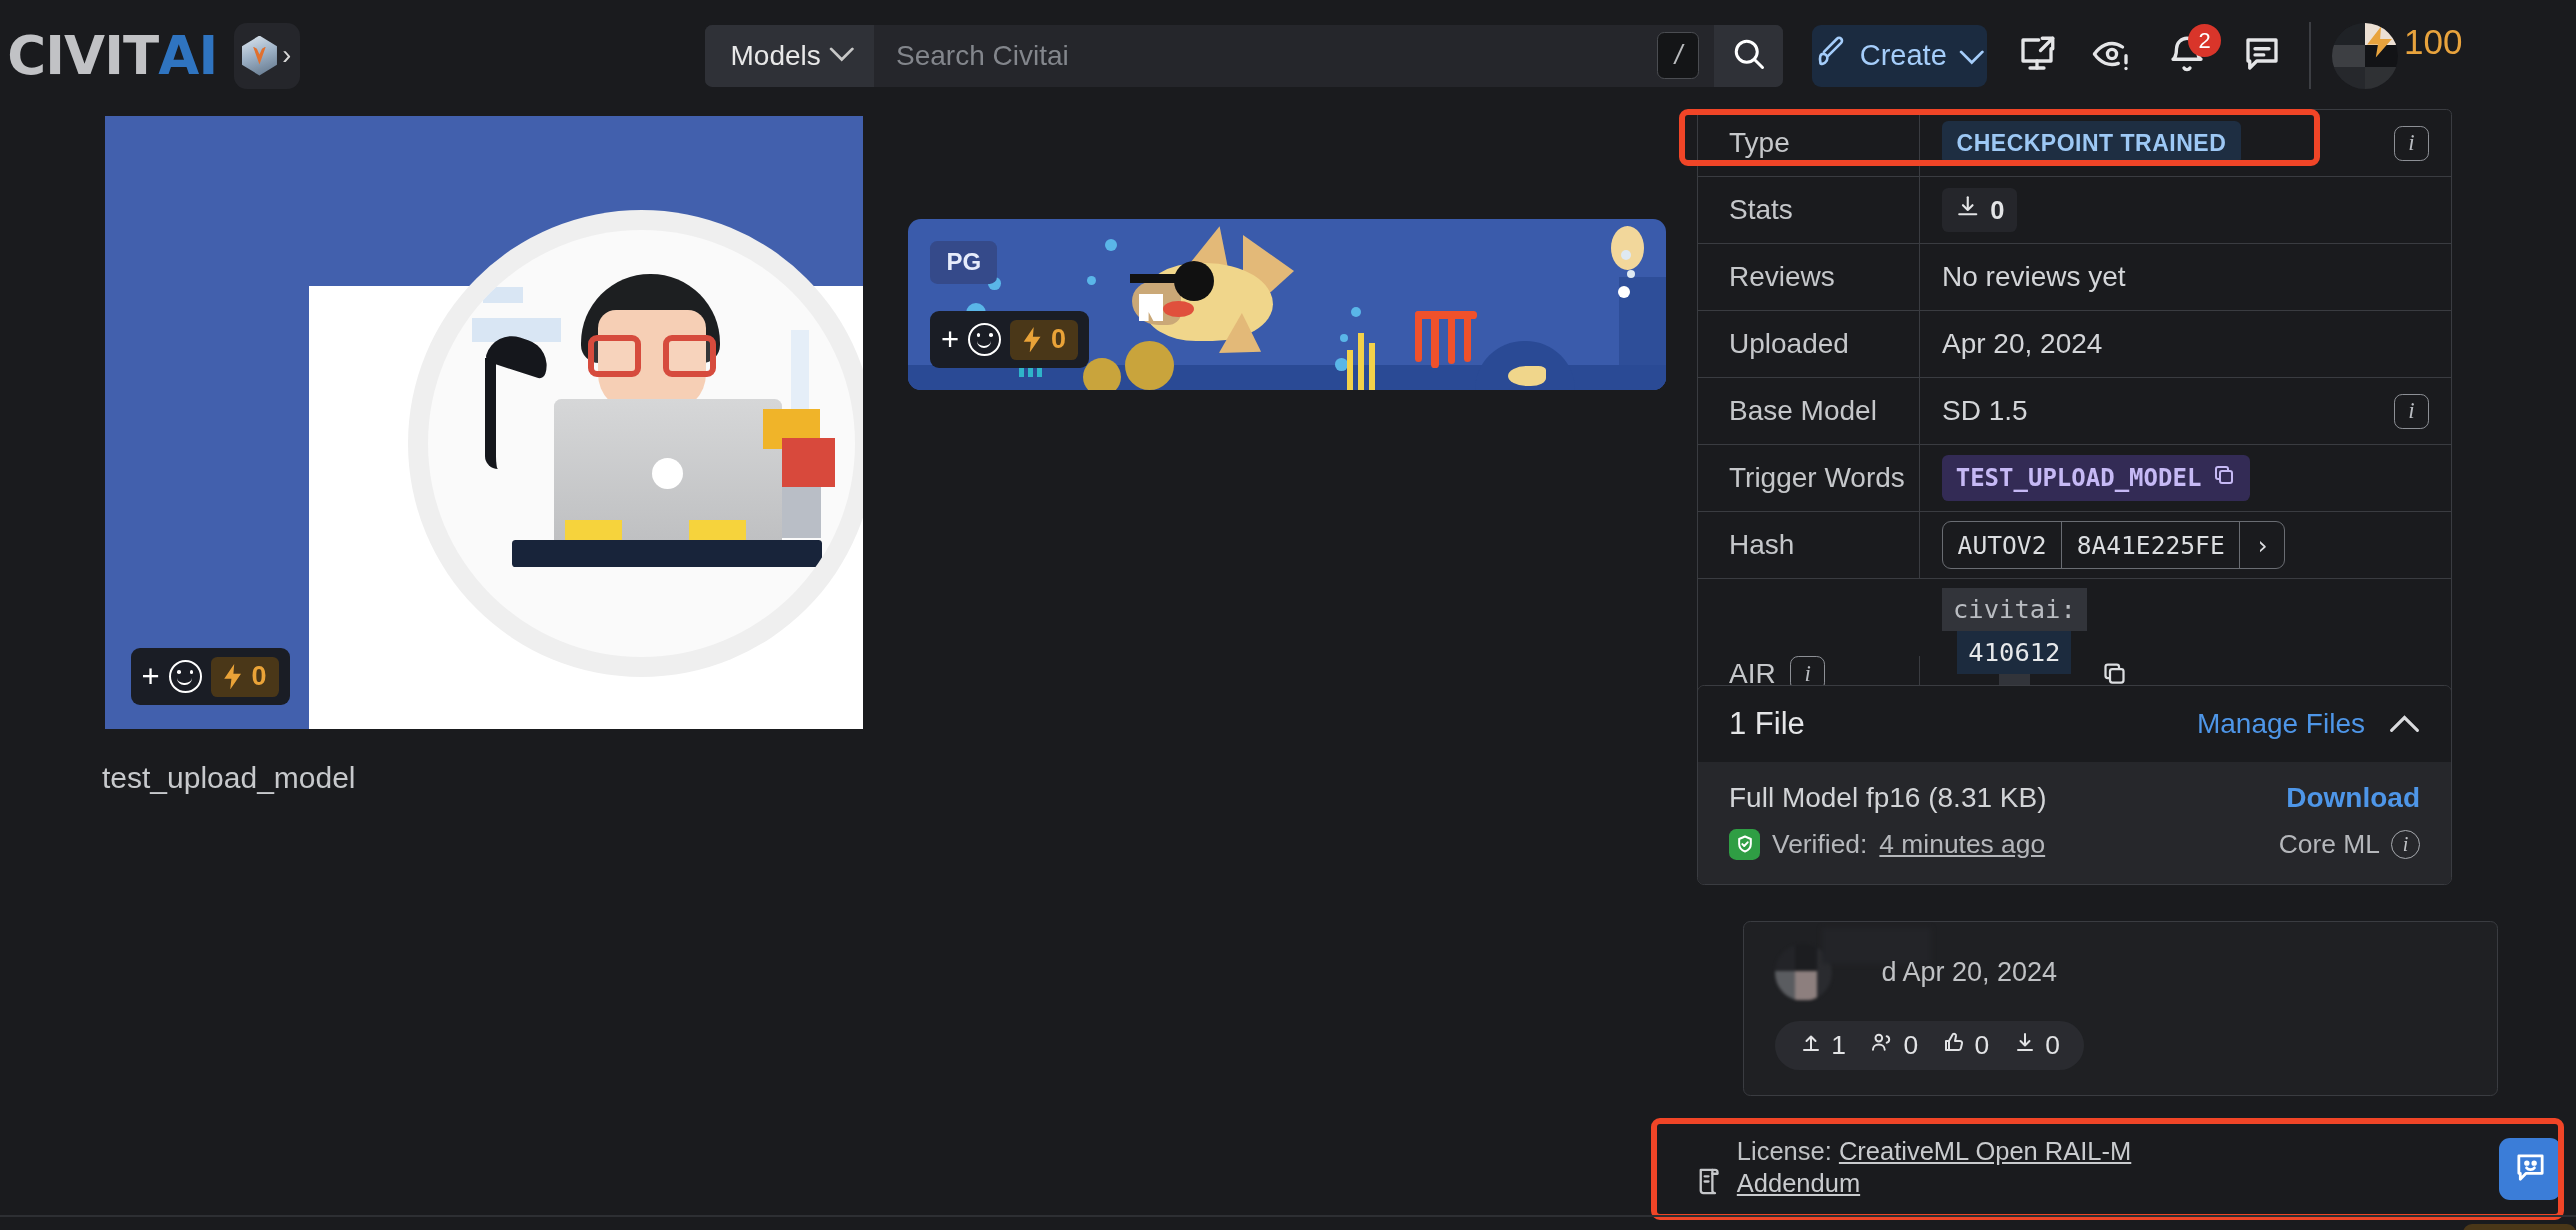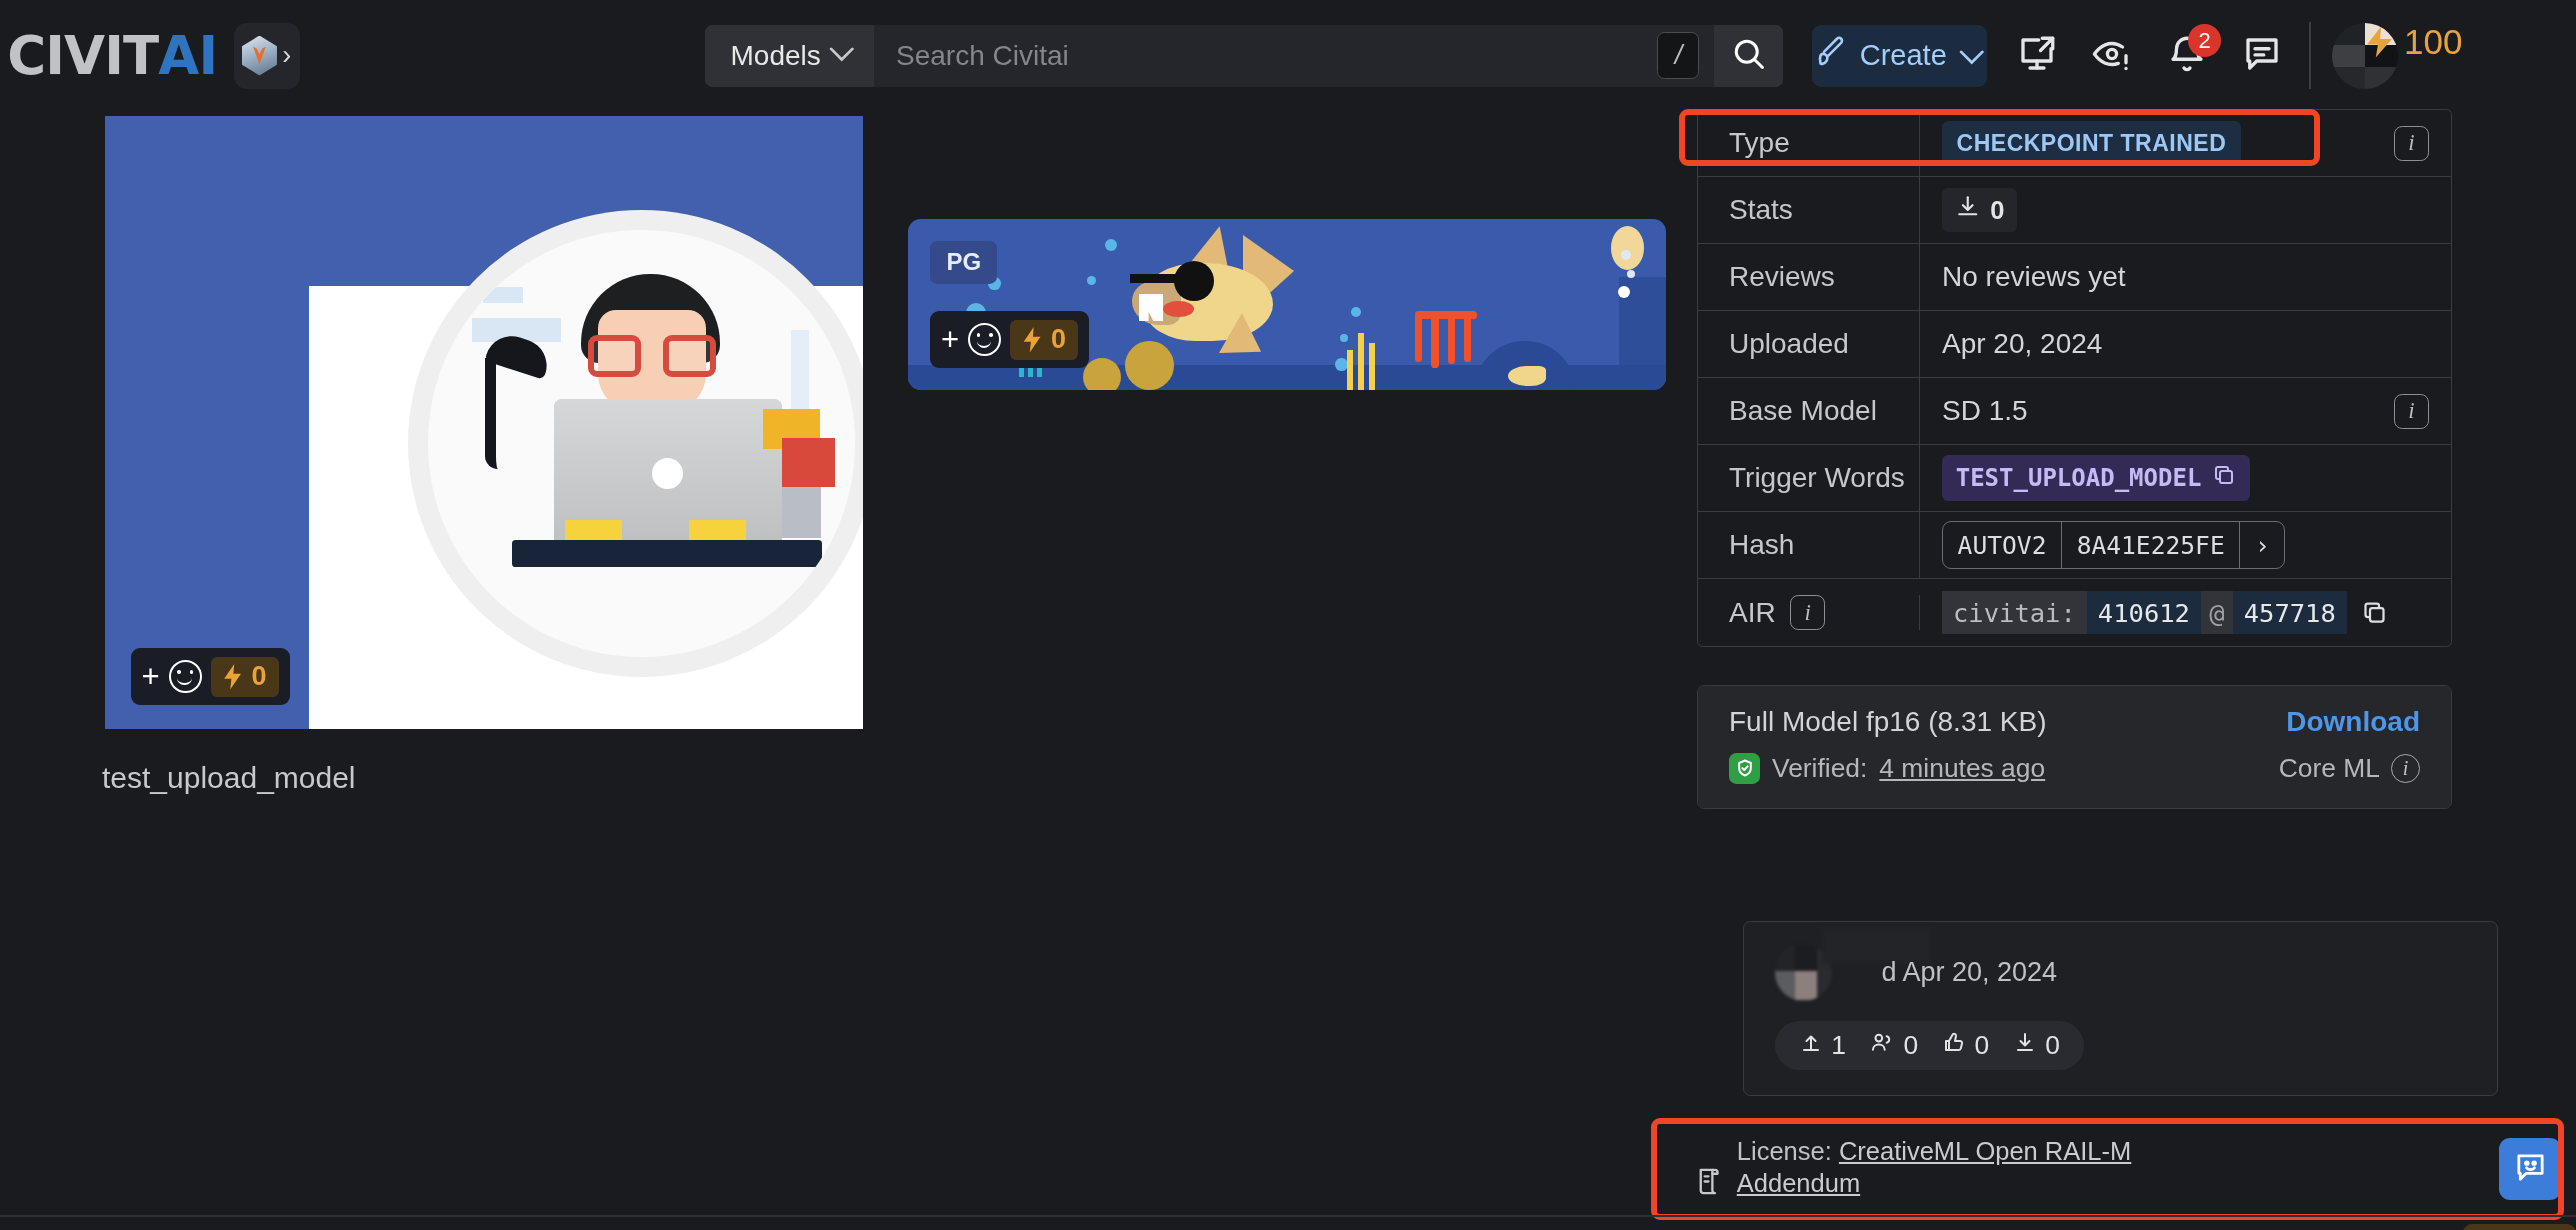--- a/index.html
+++ b/index.html
@@ -241,21 +241,21 @@
     padding:8.2px 13.7px; border-radius:6.4px; display:flex; align-items:center; gap:11px;
     font-family:"DejaVu Sans Mono", monospace;
   }
   .hash-group{
     display:flex; align-items:stretch; border:0.9px solid #6a6d73; border-radius:9px;
     overflow:hidden; font-family:"DejaVu Sans Mono", monospace; font-size:24.6px;
   }
   .hash-group > div{ padding:8.2px 14.6px; display:flex; align-items:center; color:#dcdee1;}
   .hash-group > div + div{ border-left:0.9px solid #6a6d73; }
   .air-group{ display:flex; align-items:center; font-family:"DejaVu Sans Mono", monospace;
-              font-size:25.5px; }
+              font-size:25.5px;flex-direction:column; }
   .air-p{ background:#32343a; color:#b9bcc1; padding:6.4px 11px; }
   .air-n{ background:#1c2b3e; color:#e6e8ea; padding:6.4px 11px; }
   .air-at{ background:#32343a; color:#9fa2a7; padding:6.4px 8.2px; }
   .info-i{
     width:35px; height:35px; border:1.8px solid #8d9096; border-radius:8.2px;
     display:flex; align-items:center; justify-content:center; color:#b9bcc1;
     font-size:23px; font-family:"Liberation Serif", serif; font-style:italic;
     flex:none;
   }
   .icon-btn{ cursor:pointer; display:flex; align-items:center; }
@@ -648,20 +648,31 @@
               <path d="M16 8V6a2 2 0 0 0-2-2H6a2 2 0 0 0-2 2v8a2 2 0 0 0 2 2h2"></path>
           </svg>
         </span>
       </span>
       <span></span>
     </div>
   </div>
 </div>
 
 <div class="files-card">
+  <div class="fc-head">
+    <span class="fc-title">1 File</span>
+    <span class="fc-right">
+      <span class="fc-manage">Manage Files</span>
+      <span class="icon-btn">
+        <svg width="31" height="20" viewBox="0 0 24 14">
+            <path d="M2 12 L12 2 L22 12" stroke="#d9dadd" stroke-width="2.4" fill="none" stroke-linecap="round"></path>
+          </svg>
+      </span>
+    </span>
+  </div>
   <div class="fc-body">
     <div class="fc-line1">
       <span class="fc-fname">Full Model fp16 (8.31 KB)</span>
       <span class="fc-dl">Download</span>
     </div>
     <div class="fc-line2">
       <span class="fc-verified">
         <span class="shield">
           <svg width="20" height="20" viewBox="0 0 24 24" fill="none" stroke="#ffffff" stroke-width="2.4" stroke-linecap="round" stroke-linejoin="round">
             <path d="M12 3 5 6v6c0 4.5 3 7.6 7 9 4-1.4 7-4.5 7-9V6z"></path>

